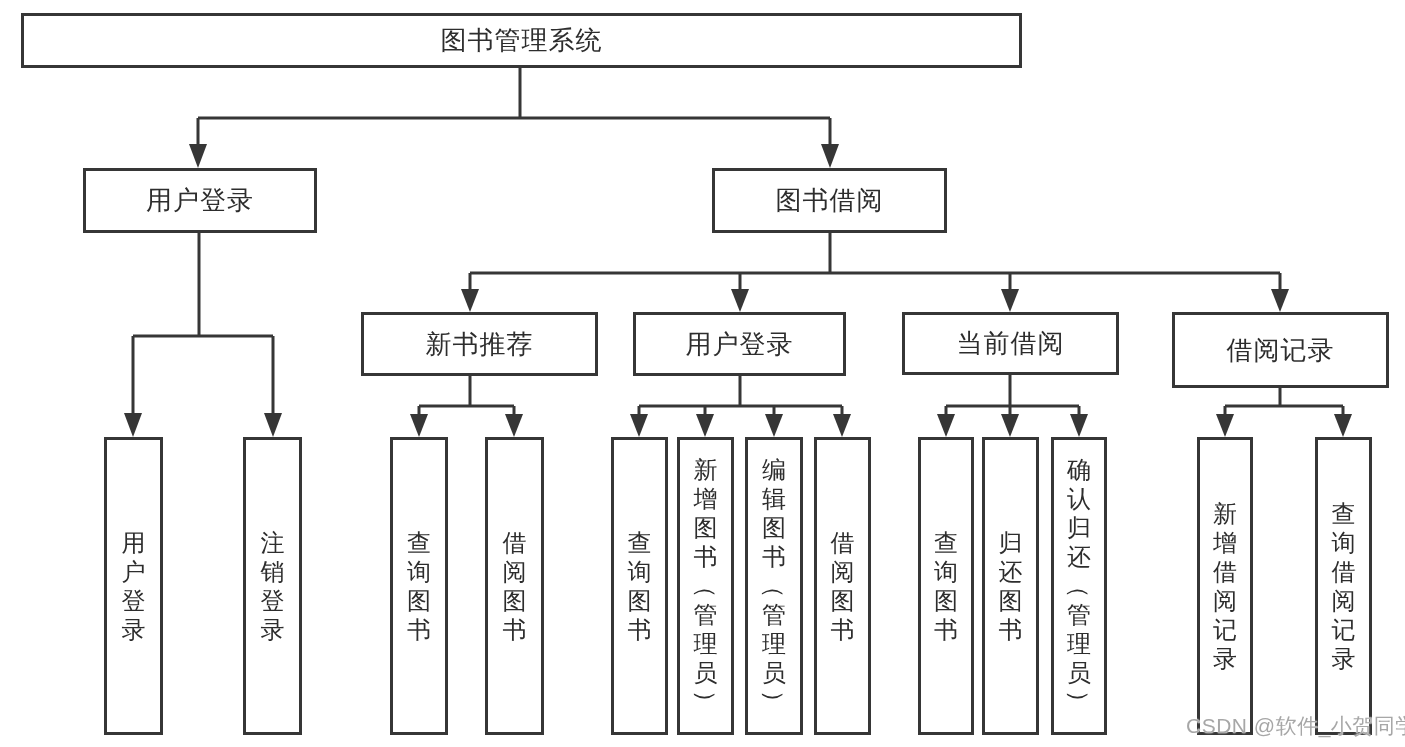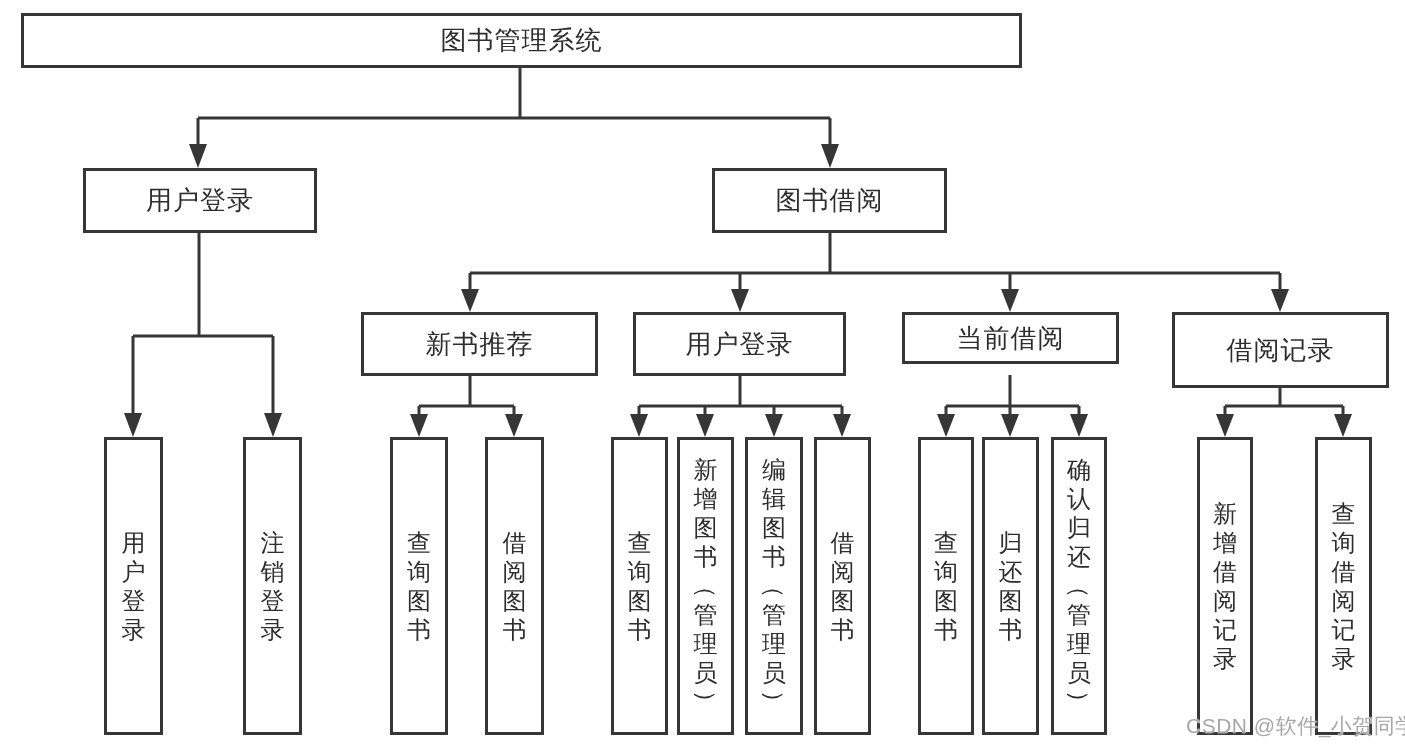--- a/index.html
+++ b/index.html
@@ -73,21 +73,21 @@
     <polygon class="head" points="1334,414 1352,414 1343,437"></polygon>
   </svg>
 
   <div class="box hbox" style="left:21px;top:13px;width:1001px;height:55px">图书管理系统</div>
 
   <div class="box hbox" style="left:83px;top:168px;width:234px;height:65px">用户登录</div>
   <div class="box hbox" style="left:712px;top:168px;width:235px;height:65px">图书借阅</div>
 
   <div class="box hbox" style="left:361px;top:312px;width:237px;height:64px">新书推荐</div>
   <div class="box hbox" style="left:633px;top:312px;width:213px;height:64px">用户登录</div>
-  <div class="box hbox" style="left:902px;top:312px;width:217px;height:52px">当前借阅</div>
+  <div class="box hbox" style="left:902px;top:312px;width:217px;height:63px">当前借阅</div>
   <div class="box hbox" style="left:1172px;top:312px;width:217px;height:76px">借阅记录</div>
 
   <div class="box vbox" style="left:104px;top:437px;width:59px;height:298px">
       <span>用</span>
       <span>户</span>
       <span>登</span>
       <span>录</span>
     </div>
   <div class="box vbox" style="left:243px;top:437px;width:59px;height:298px">
       <span>注</span>

